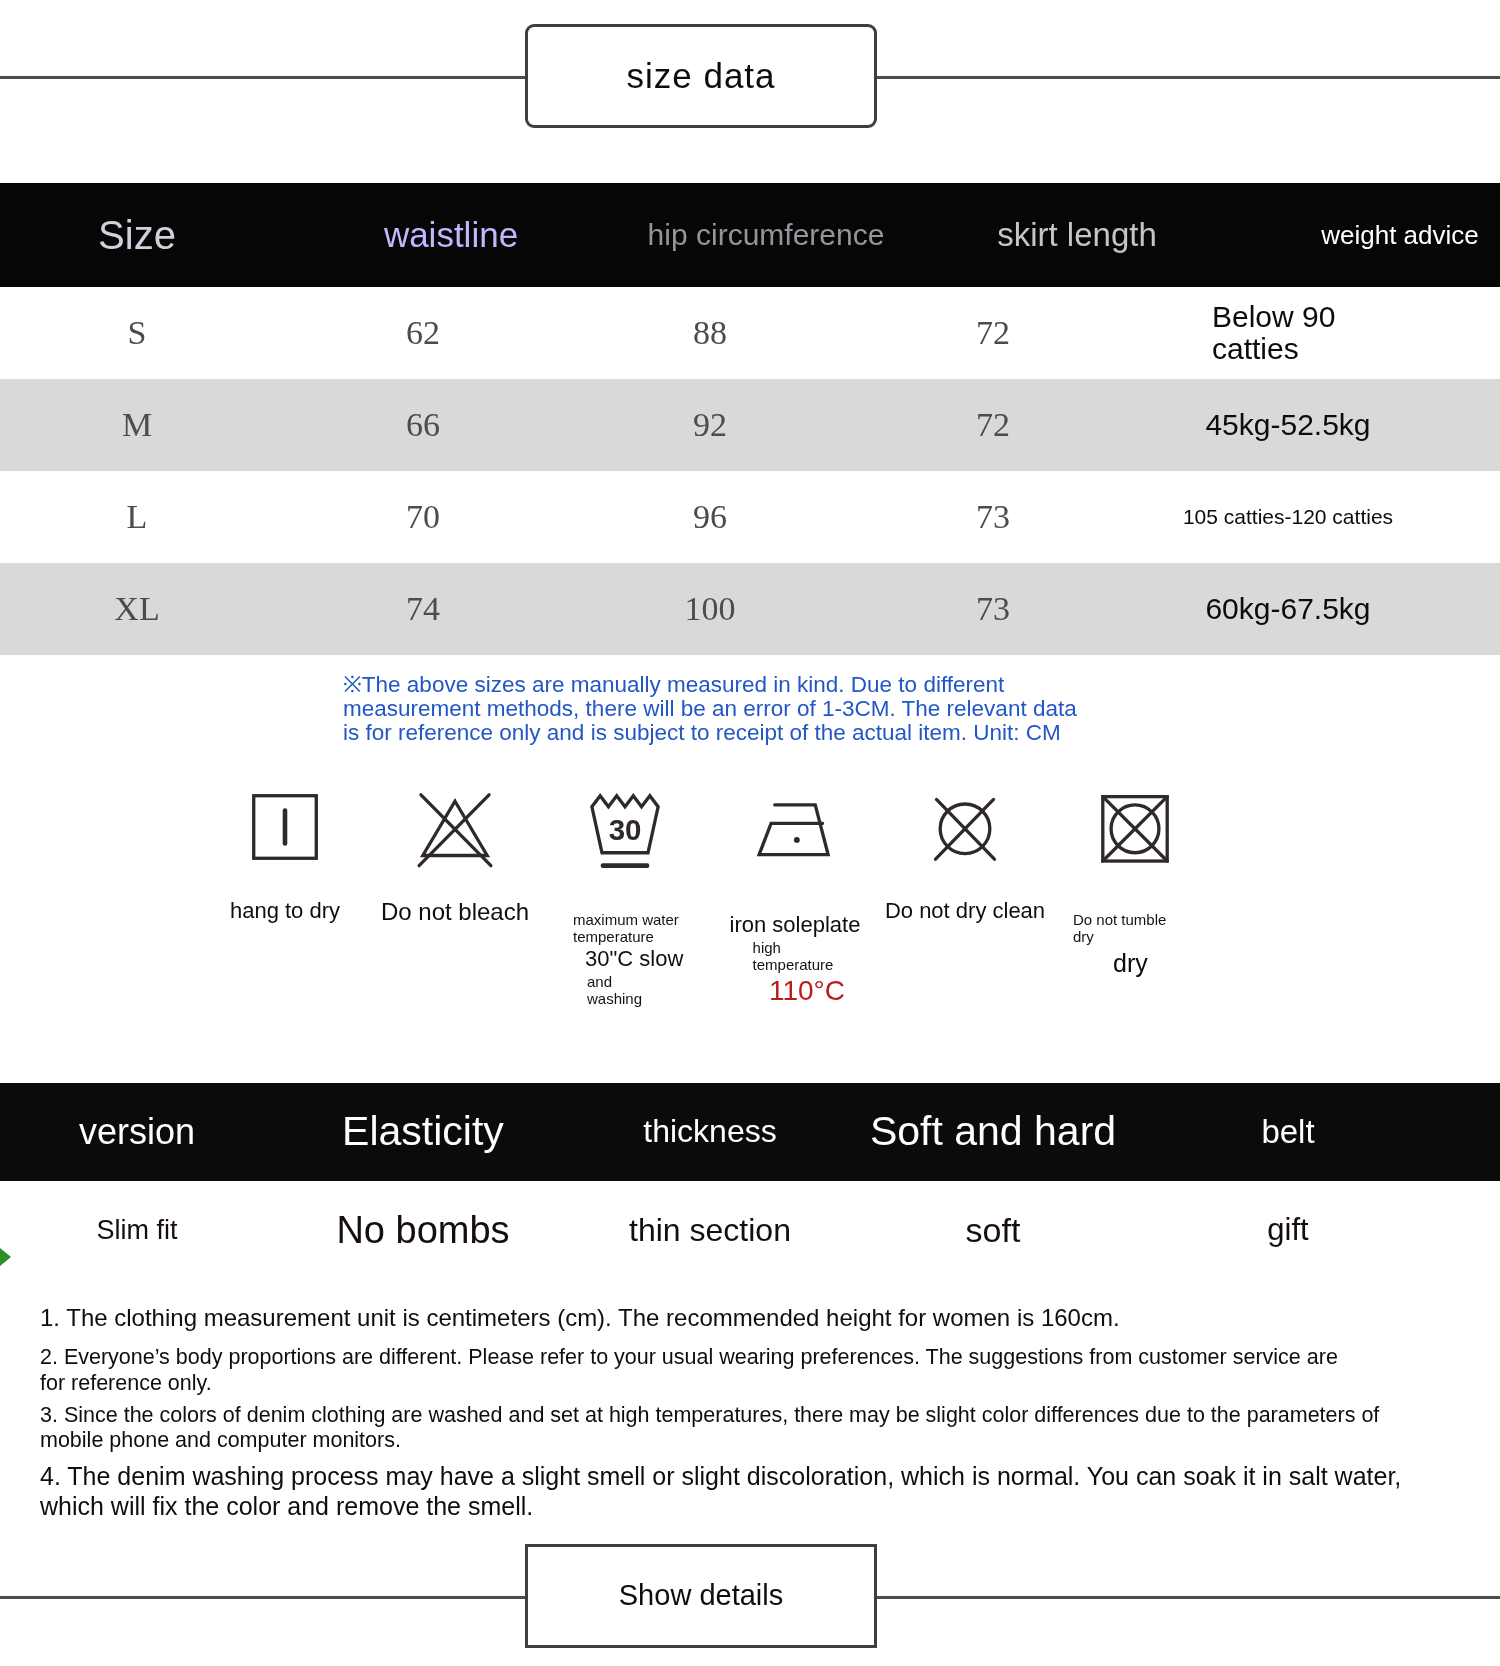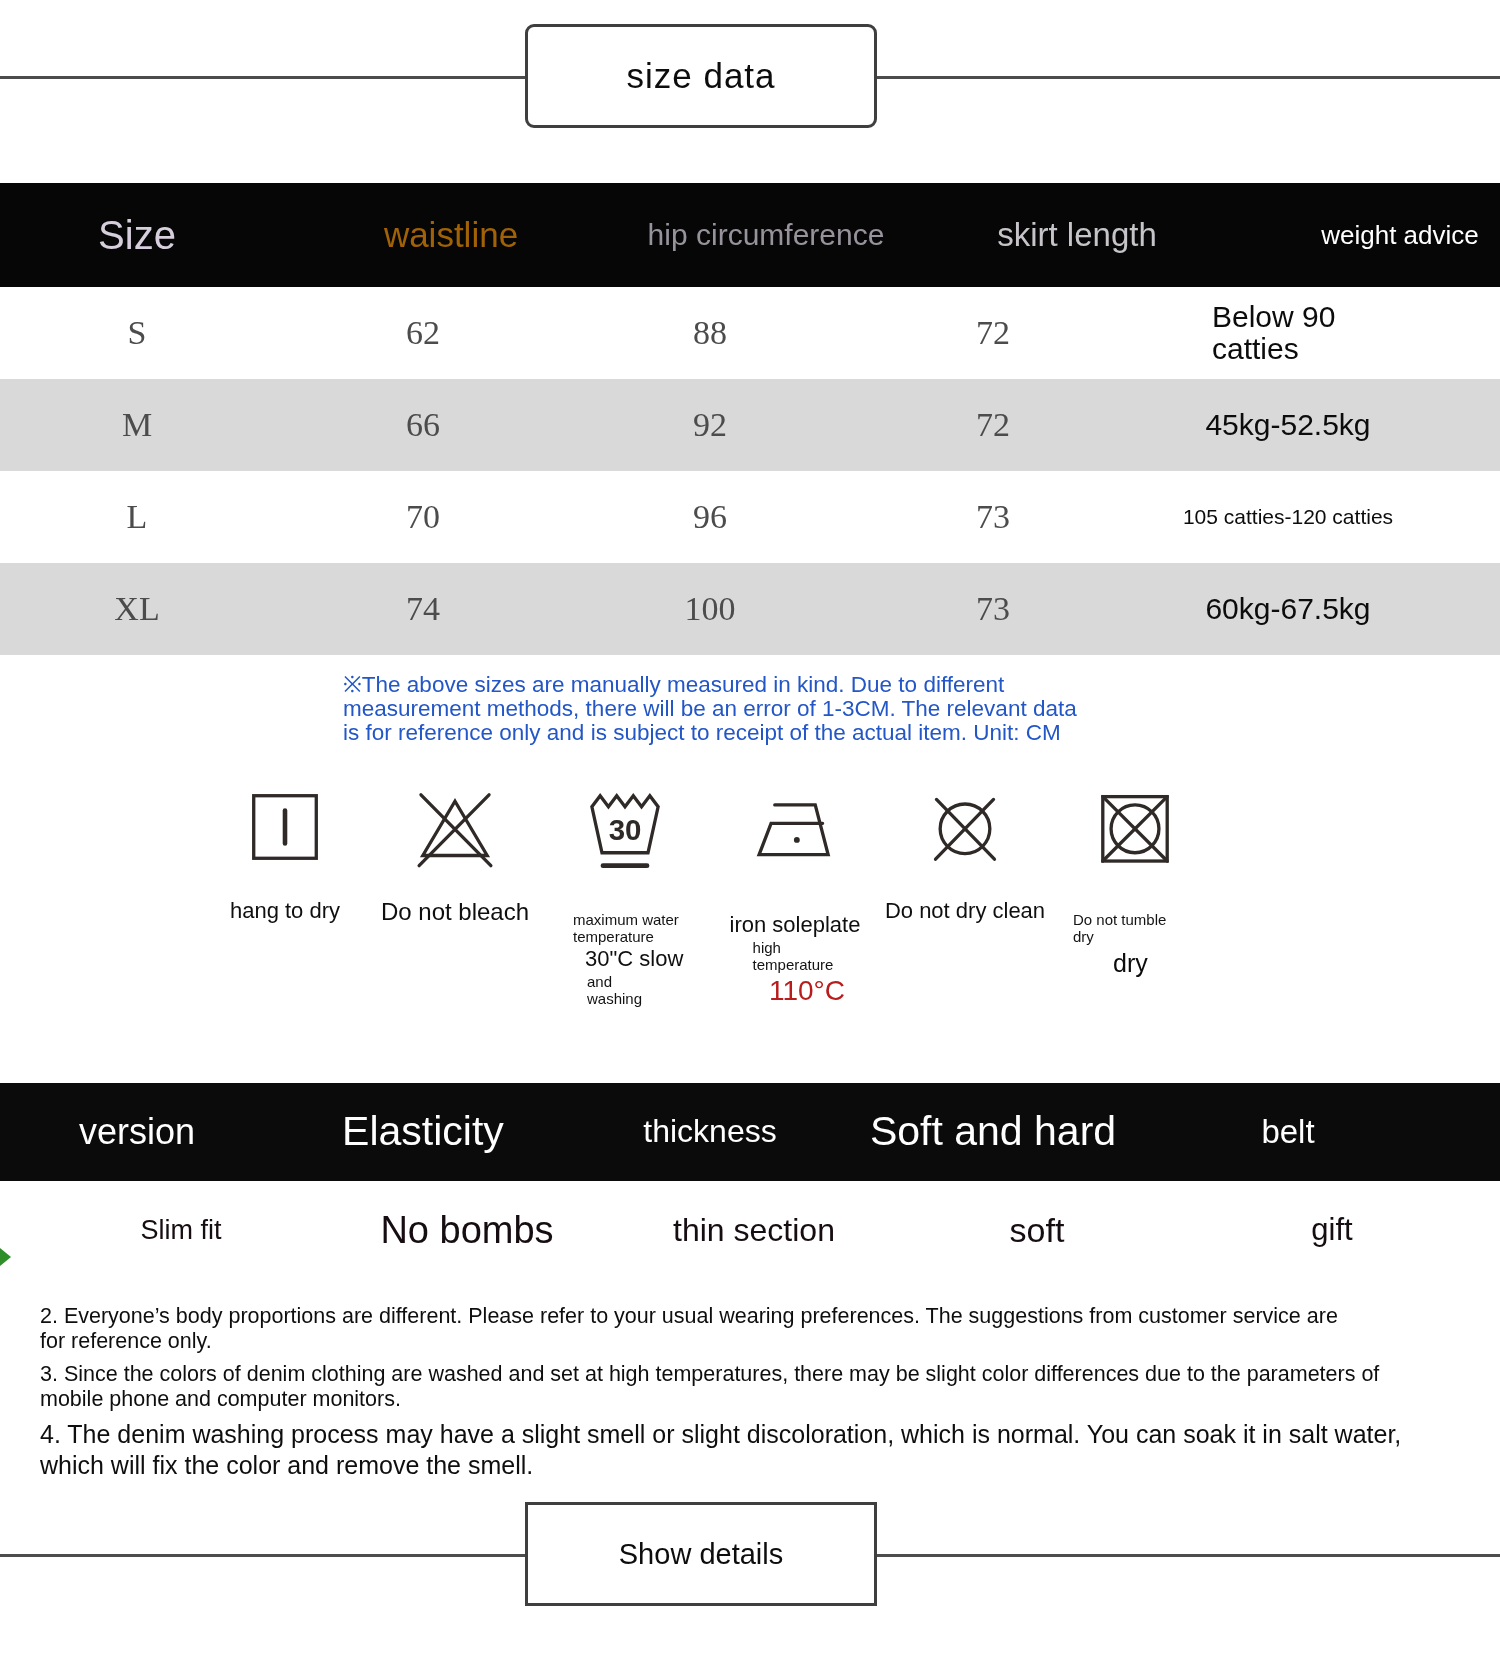--- a/index.html
+++ b/index.html
@@ -20,21 +20,21 @@
     display:flex; align-items:center; justify-content:center;
   }
   .title-section .frame-box { top:24px;border-radius:9px; }
   .title-text { font-size:35px; color:#0d0d0d; letter-spacing:1px; }
 
   
   .grid5 { display:grid; grid-template-columns:274px 298px 276px 290px 300px; }
   .size-table { margin-top:25px; width:1500px; }
   .t-head { height:104px; background:#060606; align-items:center; text-align:center;gap:28px; }
   .th0 { font-size:40px; color:#d6cedd; }
-  .th1 { font-size:35px; color:#a16207; }
+  .th1 { font-size:35px; color:#c4b5fd; }
   .th2 { font-size:30px; color:#97929b; }
   .th3 { font-size:33px; color:#c6c4c8; }
   .th4 { font-size:26px; color:#ffffff; }
   .t-row { height:92px; align-items:center; text-align:center; background:#ffffff; }
   .t-row.alt { background:#d9d9d9; }
   .cell { font-family:"Liberation Serif", serif; font-size:34px; color:#4c4c4c; }
   .cellw { font-family:"Liberation Sans", sans-serif; color:#0c0c0c; font-size:30px; line-height:1.08; }
   .cellw.wrap { text-align:left; width:152px; margin:0 auto; }
   .cellw.small { font-size:21px; }
 
@@ -57,21 +57,21 @@
   .cl-bold { font-size:28px; font-weight:400; color:#b91c1c; margin-left:24px; margin-top:2px; }
   .cl-lg { font-size:25px; color:#0c0c0c; margin-left:40px; margin-top:4px; }
   .ml33 { margin-left:33px; }
   .ml23 { margin-left:23px; }
   .center-line { text-align:center; margin-left:0; }
 
   
   .attr-bar { margin-top:76px; height:98px; background:#0b0b0b; align-items:center; text-align:center; color:#ffffff; }
   .ab0 { font-size:36px; } .ab1 { font-size:41px; } .ab2 { font-size:32px; }
   .ab3 { font-size:41px; } .ab4 { font-size:33px; }
-  .attr-values { margin-top:28px; align-items:center; text-align:center; color:#160d12;padding-left:44px; }
+  .attr-values { margin-top:28px; align-items:center; text-align:center; color:#160d12; }
   .av0 { font-size:27px; } .av1 { font-size:38px; } .av2 { font-size:32px; font-weight:500; }
   .av3 { font-size:34px; } .av4 { font-size:31px; }
 
   
   .notes { margin:52px 0 0 40px; color:#0e0e0e; width:1420px; }
   .note { line-height:1.18; }
   .note1 { font-size:24px; margin-bottom:13px; }
   .note2 { font-size:21.5px; margin-bottom:7px; }
   .note3 { font-size:21.5px; margin-bottom:7px; }
   .note4 { font-size:25px; line-height:1.22; }
@@ -232,20 +232,23 @@
     <div class="av0">Slim fit</div>
     <div class="av1">No bombs</div>
     <div class="av2">thin section</div>
     <div class="av3">soft</div>
     <div class="av4">gift</div>
   </div>
 
   <div class="green-mark"></div>
 
   <div class="notes">
+    <div class="note note1">
+      <div>1. The clothing measurement unit is centimeters (cm). The recommended height for women is 160cm.</div>
+    </div>
     <div class="note note2">
       <div>2. Everyone’s body proportions are different. Please refer to your usual wearing preferences. The suggestions from customer service are</div>
       <div>for reference only.</div>
     </div>
     <div class="note note3">
       <div>3. Since the colors of denim clothing are washed and set at high temperatures, there may be slight color differences due to the parameters of</div>
       <div>mobile phone and computer monitors.</div>
     </div>
     <div class="note note4">
       <div>4. The denim washing process may have a slight smell or slight discoloration, which is normal. You can soak it in salt water,</div>

